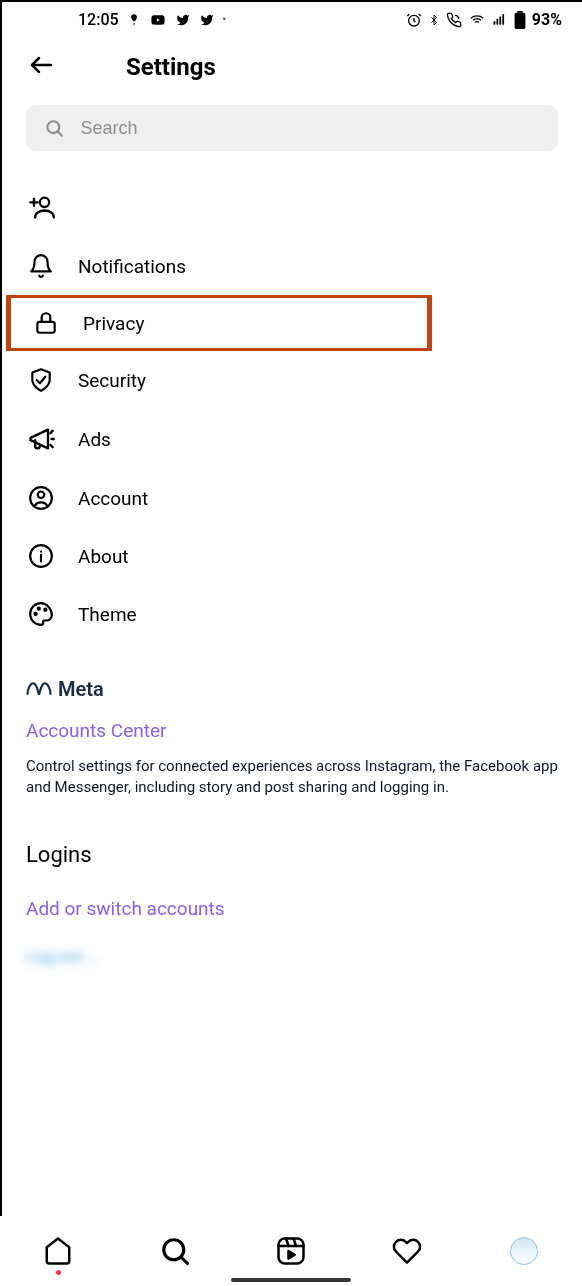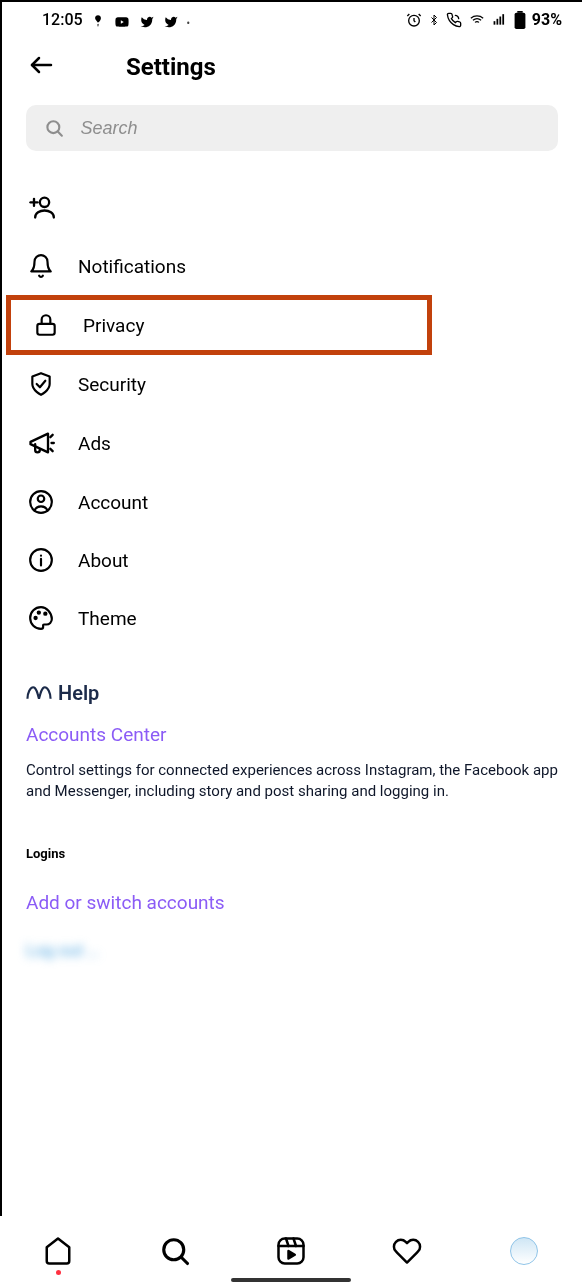--- a/index.html
+++ b/index.html
@@ -1,35 +1,35 @@
 <!DOCTYPE html>
 <html><head>
 <meta charset="utf-8">
 <style>
   * { box-sizing: border-box; margin: 0; padding: 0; }
   html, body { width: 582px; height: 1286px; font-family: -apple-system, BlinkMacSystemFont, "Segoe UI", Roboto, Helvetica, Arial, sans-serif; background: #fff; color: #000; overflow: hidden; border: 1px solid #000; }
   .status-bar { display: flex; justify-content: space-between; align-items: center; padding: 8px 20px 4px 40px; font-size: 16px; font-weight: 500; }
-  .status-left { display: flex; gap: 8px; align-items: flex-end; }
+  .status-left { display: flex; gap: 8px; align-items: center; margin-left: 36px; }
   .status-right { display: flex; gap: 6px; align-items: center; font-weight: bold; }
   .status-right svg, .status-left svg { display: block; }
   .header { display: flex; align-items: center; padding: 20px 24px 24px 24px; gap: 36px; }
   .header-title { font-size: 24px; font-weight: 700; margin-left: 34px; }
   .search-wrap { margin: 0 24px 20px 24px; background: #efefef; border-radius: 10px; display: flex; align-items: center; padding: 12px 18px; gap: 16px; }
-  .search-wrap input { border: none; background: transparent; font-size: 18px; color: #8e8e8e; width: 100%; outline: none; font-style: italic; }
+  .search-wrap input { border: none; background: transparent; font-size: 18px; color: #8e8e8e; width: 100%; outline: none; }
   .search-wrap input::placeholder { color: #8e8e8e; }
   .list { padding: 6px 0; }
   .list-row { display: flex; align-items: center; padding: 16px 24px; gap: 22px; cursor: pointer; }
   .list-row .icon-box { width: 30px; display: flex; justify-content: center; align-items: center; }
   .list-row .label { font-size: 19px; }
-  .highlight { border: 5px solid #c2410c; border-left-width: 5px; border-right-width: 5px; margin-left: 4px; margin-right: 150px; padding-left: 20px; padding-right: 24px; padding-top: 12px; padding-bottom: 12px; }
+  .highlight { border: 3px solid #c2410c; border-left-width: 5px; border-right-width: 5px; margin-left: 4px; margin-right: 150px; padding-left: 20px; padding-right: 24px; padding-top: 12px; padding-bottom: 12px; }
   .meta-section { padding: 28px 24px 6px 24px; }
   .meta-logo { display: flex; align-items: center; gap: 6px; color: #1c2b4a; font-weight: 600; font-size: 20px; }
   .link-blue { color: #8b5cf6; font-size: 19px; display: block; padding: 12px 24px 6px 24px; }
   .sub-text { color: #0f172a; font-size: 15px; line-height: 1.4; padding: 8px 24px 20px 24px; }
-  .section-title { font-size: 13px; font-weight: 700; padding: 24px 24px 10px 24px; }
+  .section-title { font-size: 22px; font-weight: 400; padding: 24px 24px 10px 24px; }
   .blur-item { filter: blur(5px); color: #4aa3e0; padding: 20px 24px 14px 24px; font-size: 17px; }
   .bottom-nav { position: absolute; bottom: 0; left: 0; right: 0; height: 70px; display: flex; justify-content: space-around; align-items: center; background: #fff; }
   .nav-item { width: 44px; height: 44px; display: flex; flex-direction: column; justify-content: center; align-items: center; position: relative; }
   .nav-dot { width: 5px; height: 5px; background: #ff3040; border-radius: 50%; position: absolute; bottom: -2px; }
   .nav-handle { position: absolute; bottom: 4px; left: 50%; transform: translateX(-50%); width: 120px; height: 4px; background: #333; border-radius: 2px; }
 </style>
 </head>
 <body>
 
 <div class="status-bar">
@@ -185,21 +185,21 @@
       </div>
     <div class="label">Theme</div>
   </div>
 </div>
 
 <div class="meta-section">
   <div class="meta-logo">
     <svg width="26" height="18" viewBox="0 0 36 24" fill="none" stroke="#1c2b4a" stroke-width="3">
         <path d="M2 20c0-8 4-16 8-16s6 8 8 16M18 20c2-8 4-16 8-16s8 8 8 16"></path>
       </svg>
-    <span>Help</span>
+    <span>Meta</span>
   </div>
 </div>
 <a class="link-blue">Accounts Center</a>
 <div class="sub-text">Control settings for connected experiences across Instagram, the Facebook app and Messenger, including story and post sharing and logging in.</div>
 
 <div class="section-title">Logins</div>
 <a class="link-blue" style="padding-top:20px">Add or switch accounts</a>
 <div class="blur-item">Log out …</div>
 
 <div class="bottom-nav">

